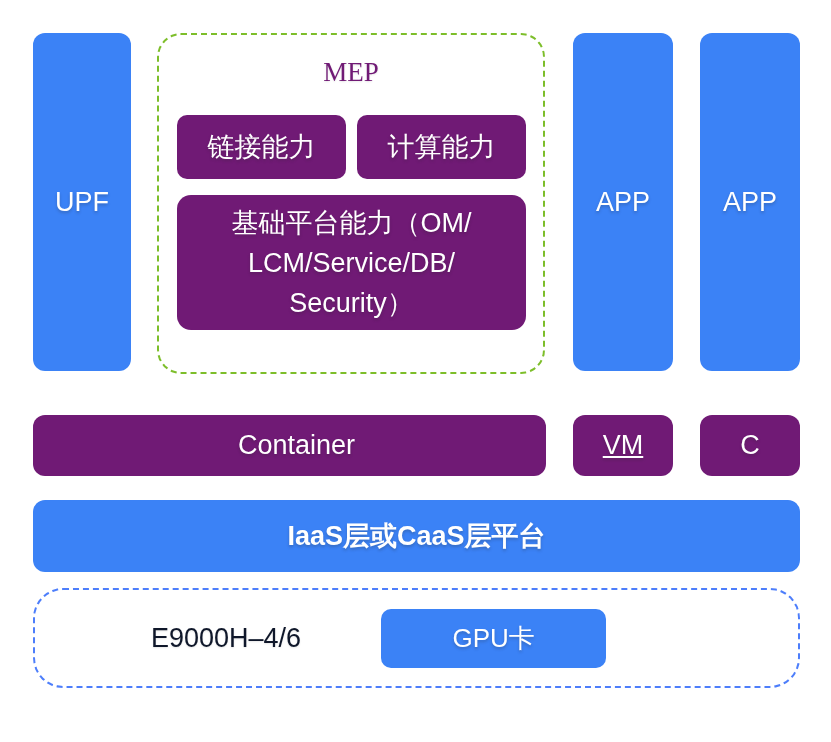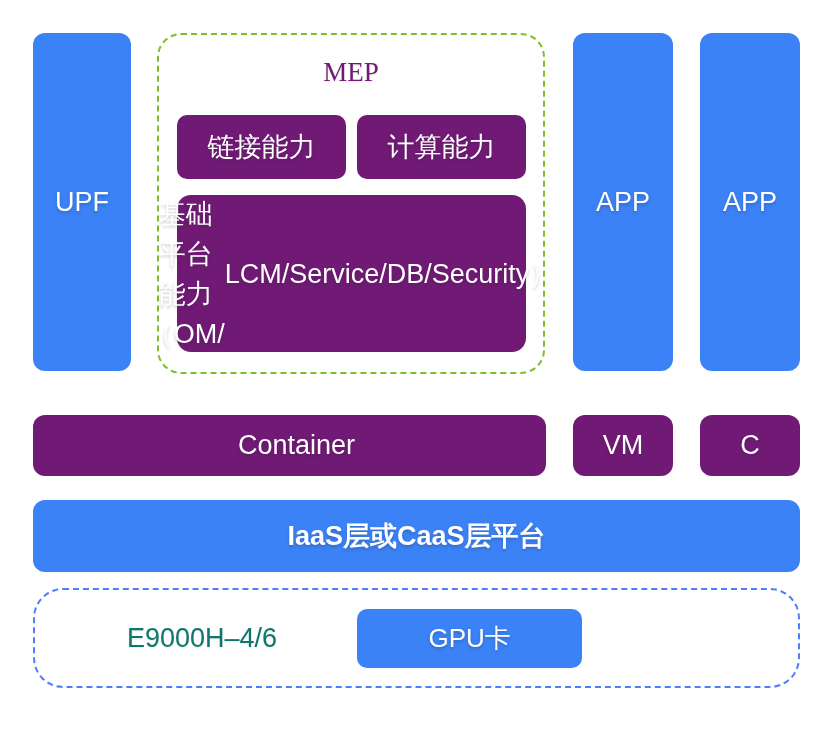--- a/index.html
+++ b/index.html
@@ -40,46 +40,46 @@
     font-family:Liberation Serif, serif;
   }
   .cap-row{
     position:absolute;top:80px;left:18px;right:17px;height:64px;
     display:flex;gap:11px;
   }
   .cap-box{
     position:static;flex:1;height:64px;border-radius:10px;
   }
   .platform-box{
-    position:absolute;top:160px;left:18px;right:17px;height:157px;
+    position:absolute;top:160px;left:18px;right:17px;height:135px;
     border-radius:14px;
-    flex-direction:row;
+    flex-direction:column;
     line-height:40px;
     text-align:center;
   }
   .platform-box span{display:block;}
 
   
   .container-block{left:33px;top:415px;width:513px;height:61px;padding-left:14px;}
-  .vm-block{left:573px;top:415px;width:100px;height:61px;}
+  .vm-block{left:573px;top:415px;width:100px;height:61px;text-decoration:underline;}
   .c-block{left:700px;top:415px;width:100px;height:61px;}
 
   
   .iaas-block{left:33px;top:500px;width:767px;height:72px;font-weight:bold;}
 
   
   .hw-group{
     position:absolute;left:33px;top:588px;width:767px;height:100px;
     box-sizing:border-box;
     border:2px dashed #4d7efb;border-radius:30px;
     display:flex;align-items:center;
   }
   .hw-label{
-    margin-left:92px;
-    color:#0f766e;font-size:27px;font-weight:500;
+    margin-left:116px;
+    color:#0f172a;font-size:27px;font-weight:500;
     text-shadow:0 1px 2px rgba(0,0,0,0.10);
     white-space:nowrap;
   }
   .gpu-block{
     position:static;
     margin-left:80px;
     width:225px;height:59px;
     border-radius:10px;
     font-size:26px;
   }

